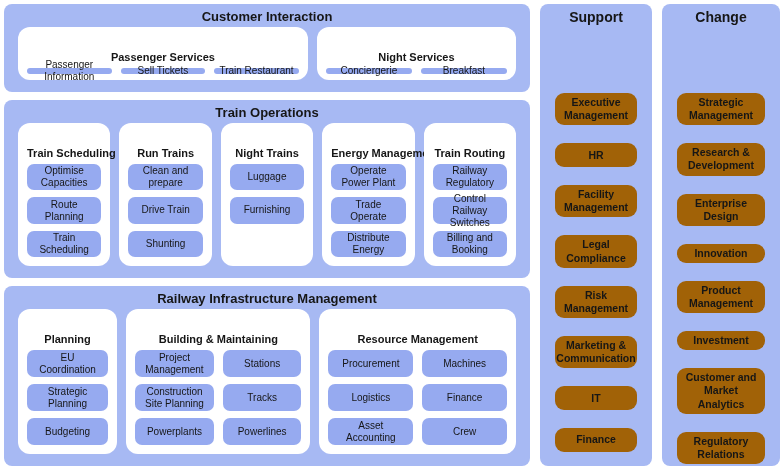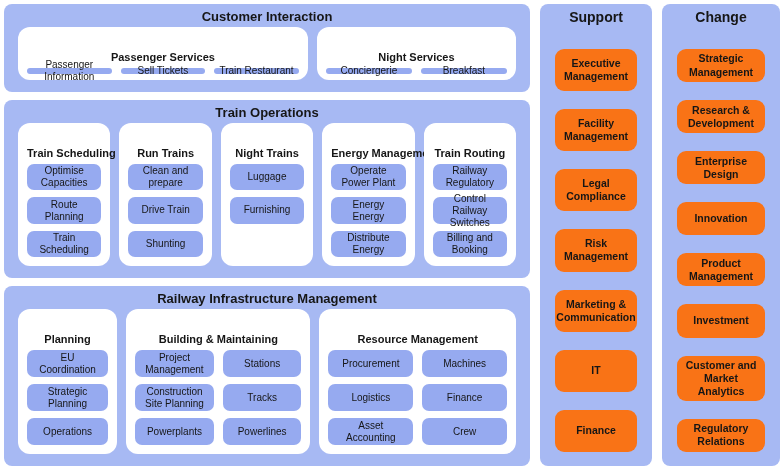--- a/index.html
+++ b/index.html
@@ -101,40 +101,41 @@
     flex: 1;
     min-height: 0;
   }
   
   .side-col {
     background: #a7b9f3;
     border-radius: 8px;
     display: flex;
     flex-direction: column;
     padding: 0 15px 14px 15px;
+    gap: 44px;
   }
   .side-support { width: 112px; flex: none; }
   .side-change { width: 118px; flex: none; }
   .side-title {
     font-weight: bold;
     font-size: 14px;
     text-align: center;
     padding: 5px 0 2px 0;
     flex: none;
   }
   .side-items {
     display: flex;
     flex-direction: column;
     justify-content: space-between;
     flex: 1;
     padding-top: 22px;
     gap: 18px;
   }
   .side-leaf {
-    background: #f97316;
+    background: #a16207;
     border-radius: 9px;
     display: flex;
     align-items: center;
     justify-content: center;
     text-align: center;
     font-weight: bold;
     font-size: 10.5px;
     line-height: 1.25;
     padding: 3px 4px;
     flex: 1;
@@ -191,21 +192,21 @@
           <div class="panel-title">Night Trains</div>
           <div class="stack-3">
             <div class="leaf">Luggage</div>
             <div class="leaf">Furnishing</div>
           </div>
         </div>
         <div class="panel">
           <div class="panel-title">Energy Management</div>
           <div class="stack-3">
             <div class="leaf">Operate Power Plant</div>
-            <div class="leaf">Energy Energy</div>
+            <div class="leaf">Trade Operate</div>
             <div class="leaf">Distribute Energy</div>
           </div>
         </div>
         <div class="panel">
           <div class="panel-title">Train Routing</div>
           <div class="stack-3">
             <div class="leaf">Railway Regulatory</div>
             <div class="leaf">Control Railway Switches</div>
             <div class="leaf">Billing and Booking</div>
           </div>
@@ -214,21 +215,21 @@
     </div>
 
     <div class="section sec-infra">
       <div class="section-title">Railway Infrastructure Management</div>
       <div class="panels">
         <div class="panel panel-planning">
           <div class="panel-title">Planning</div>
           <div class="stack-3">
             <div class="leaf">EU Coordination</div>
             <div class="leaf">Strategic Planning</div>
-            <div class="leaf">Operations</div>
+            <div class="leaf">Budgeting</div>
           </div>
         </div>
         <div class="panel panel-building">
           <div class="panel-title">Building &amp; Maintaining</div>
           <div class="grid-2col">
             <div class="leaf">Project Management</div>
             <div class="leaf">Construction Site Planning</div>
             <div class="leaf">Powerplants</div>
             <div class="leaf">Stations</div>
             <div class="leaf">Tracks</div>
@@ -248,20 +249,21 @@
         </div>
       </div>
     </div>
 
   </div>
 
   <div class="side-col side-support">
     <div class="side-title">Support</div>
     <div class="side-items">
       <div class="side-leaf">Executive Management</div>
+      <div class="side-leaf">HR</div>
       <div class="side-leaf">Facility Management</div>
       <div class="side-leaf">Legal Compliance</div>
       <div class="side-leaf">Risk Management</div>
       <div class="side-leaf">Marketing &amp; Communication</div>
       <div class="side-leaf">IT</div>
       <div class="side-leaf">Finance</div>
     </div>
   </div>
 
   <div class="side-col side-change">

